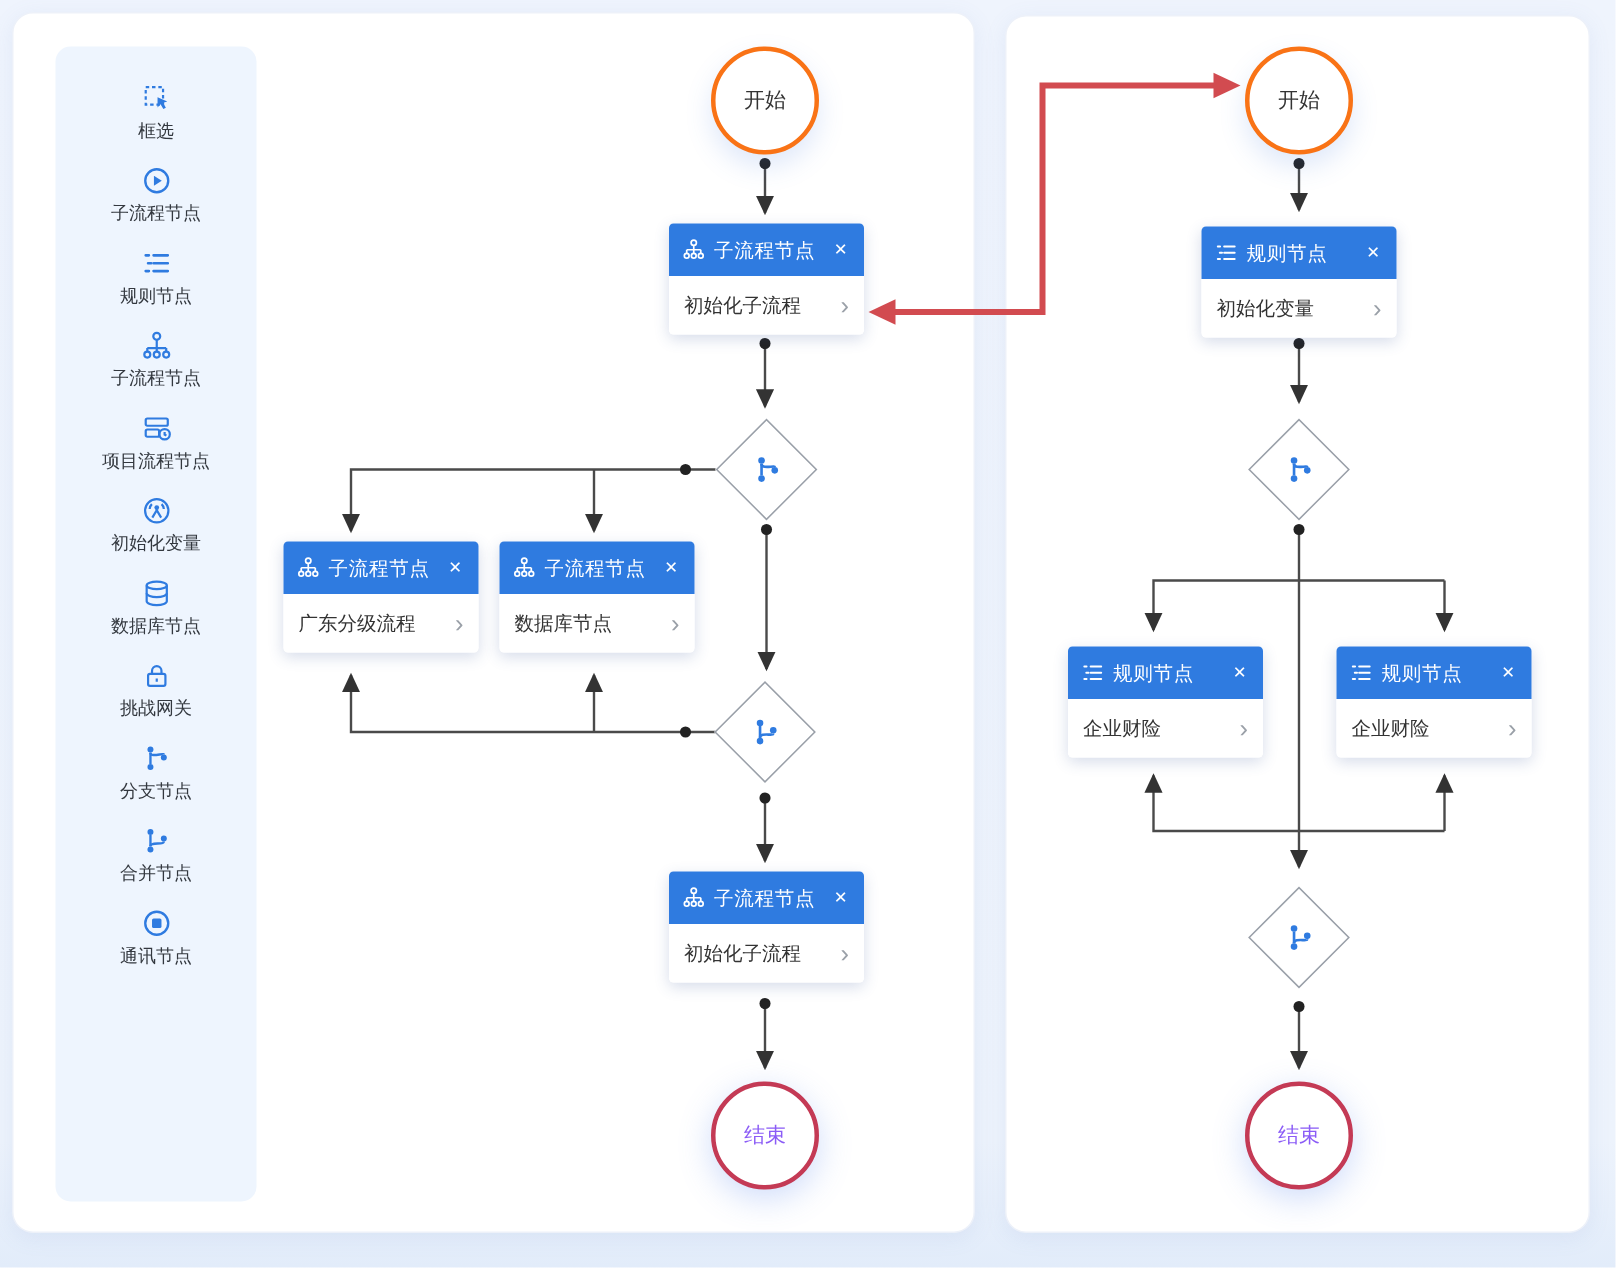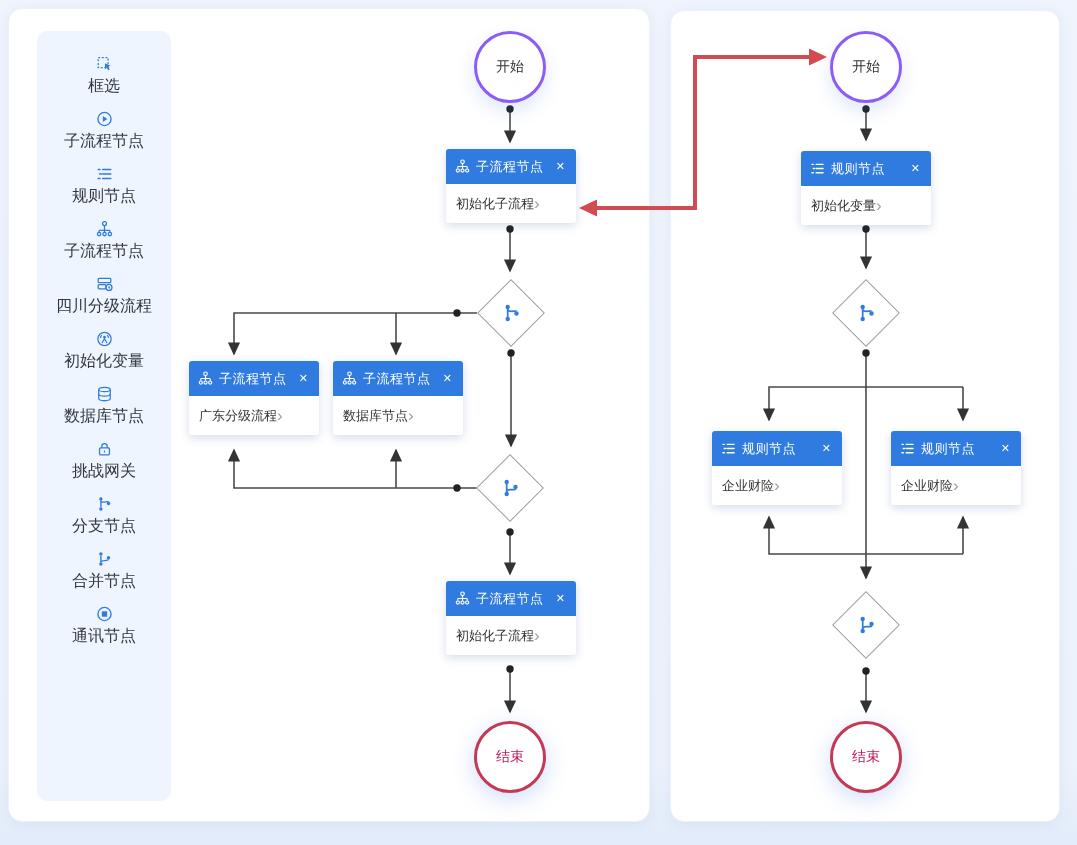--- a/index.html
+++ b/index.html
@@ -18,47 +18,47 @@
 
   
   .palette {
     position:absolute; left:28px; top:22px; width:134px; height:770px;
     background:#eef5fe; border-radius:10px;
     display:flex; flex-direction:column; align-items:center;
     padding:24px 0; gap:13px;
   }
   .palette-item { display:flex; flex-direction:column; align-items:center; height:42px; cursor:grab; }
   .palette-item .p-icon { width:21px; height:21px; display:block; }
-  .palette-item .p-label { font-size:16px; color:#33383f; margin-top:3px; white-space:nowrap; }
+  .palette-item .p-label { font-size:12px; color:#33383f; margin-top:3px; white-space:nowrap; }
 
   
   .fnode {
     position:absolute; width:130px; background:#fff; border-radius:3px;
     box-shadow:0 3px 10px rgba(50,80,150,.20); font-size:13px;
   }
   .fnode-head {
     height:35px; background:#2f7be0; border-radius:3px 3px 0 0;
     display:flex; align-items:center; gap:6px; padding:0 9px; color:#fff;
   }
   .fnode-head .h-icon { width:15px; height:15px; flex:0 0 auto; }
   .fnode-title { flex:1; font-size:13px; letter-spacing:.5px; }
   .fnode-close { font-size:11px; color:#fff; cursor:pointer; padding:2px; }
   .fnode-body {
-    height:39px; display:flex; align-items:center; justify-content:flex-start;
+    height:39px; display:flex; align-items:center; justify-content:space-between;
     padding:0 10px; color:#333; background:#fff; border-radius:0 0 3px 3px;
   }
   .fnode-chevron { color:#9aa0a8; font-size:17px; line-height:1; cursor:pointer; }
 
   .circle-node {
     position:absolute; width:72px; height:72px; border-radius:50%;
     background:#fff; display:flex; align-items:center; justify-content:center;
     font-size:14px; cursor:pointer;
   }
-  .circle-node.start { border:3px solid #8b5cf6; color:#333; box-shadow:0 8px 18px rgba(80,130,220,.18); }
-  .circle-node.end   { border:3px solid #c43a55; color:#be185d; box-shadow:0 6px 22px rgba(96,140,240,.30); }
+  .circle-node.start { border:3px solid #f97316; color:#333; box-shadow:0 8px 18px rgba(80,130,220,.18); }
+  .circle-node.end   { border:3px solid #c43a55; color:#8b5cf6; box-shadow:0 6px 22px rgba(96,140,240,.30); }
 
   .diamond-wrap { position:absolute; width:68px; height:68px; }
   .diamond-shape {
     position:absolute; left:10px; top:10px; width:48px; height:48px;
     background:#fff; border:1.5px solid #999fa8; transform:rotate(45deg); cursor:pointer;
   }
   .diamond-icon { position:absolute; left:23px; top:23px; width:22px; height:22px; }
 
   .edges { position:absolute; left:0; top:0; pointer-events:none; }
   .red-overlay { position:absolute; left:0; top:0; width:1077px; height:845px; z-index:5; pointer-events:none; }
@@ -111,21 +111,21 @@
 
     <div class="palette-item">
       <svg class="p-icon" viewBox="0 0 20 20">
           <g fill="none" stroke="#2f7be0" stroke-width="1.4">
             <rect x="3" y="3.8" width="14" height="4.6" rx="1"></rect>
             <rect x="3" y="10.8" width="8.5" height="4.6" rx="1"></rect>
             <circle cx="15" cy="13.8" r="3.3"></circle>
             <path d="M15 12.4v1.6l1.1.7"></path>
           </g>
         </svg>
-      <span class="p-label">四川分级流程</span>
+      <span class="p-label">项目流程节点</span>
     </div>
 
     <div class="palette-item">
       <svg class="p-icon" viewBox="0 0 20 20">
           <g fill="none" stroke="#2f7be0" stroke-width="1.4">
             <circle cx="10" cy="10" r="7.4"></circle>
             <circle cx="10" cy="8" r="1.5" fill="#2f7be0" stroke="none"></circle>
             <path d="M7.2 14.4L10 9.7l2.8 4.7"></path>
             <path d="M6.9 5.8a4.6 4.6 0 0 0-1.4 3.1M13.1 5.8a4.6 4.6 0 0 1 1.4 3.1"></path>
           </g>

